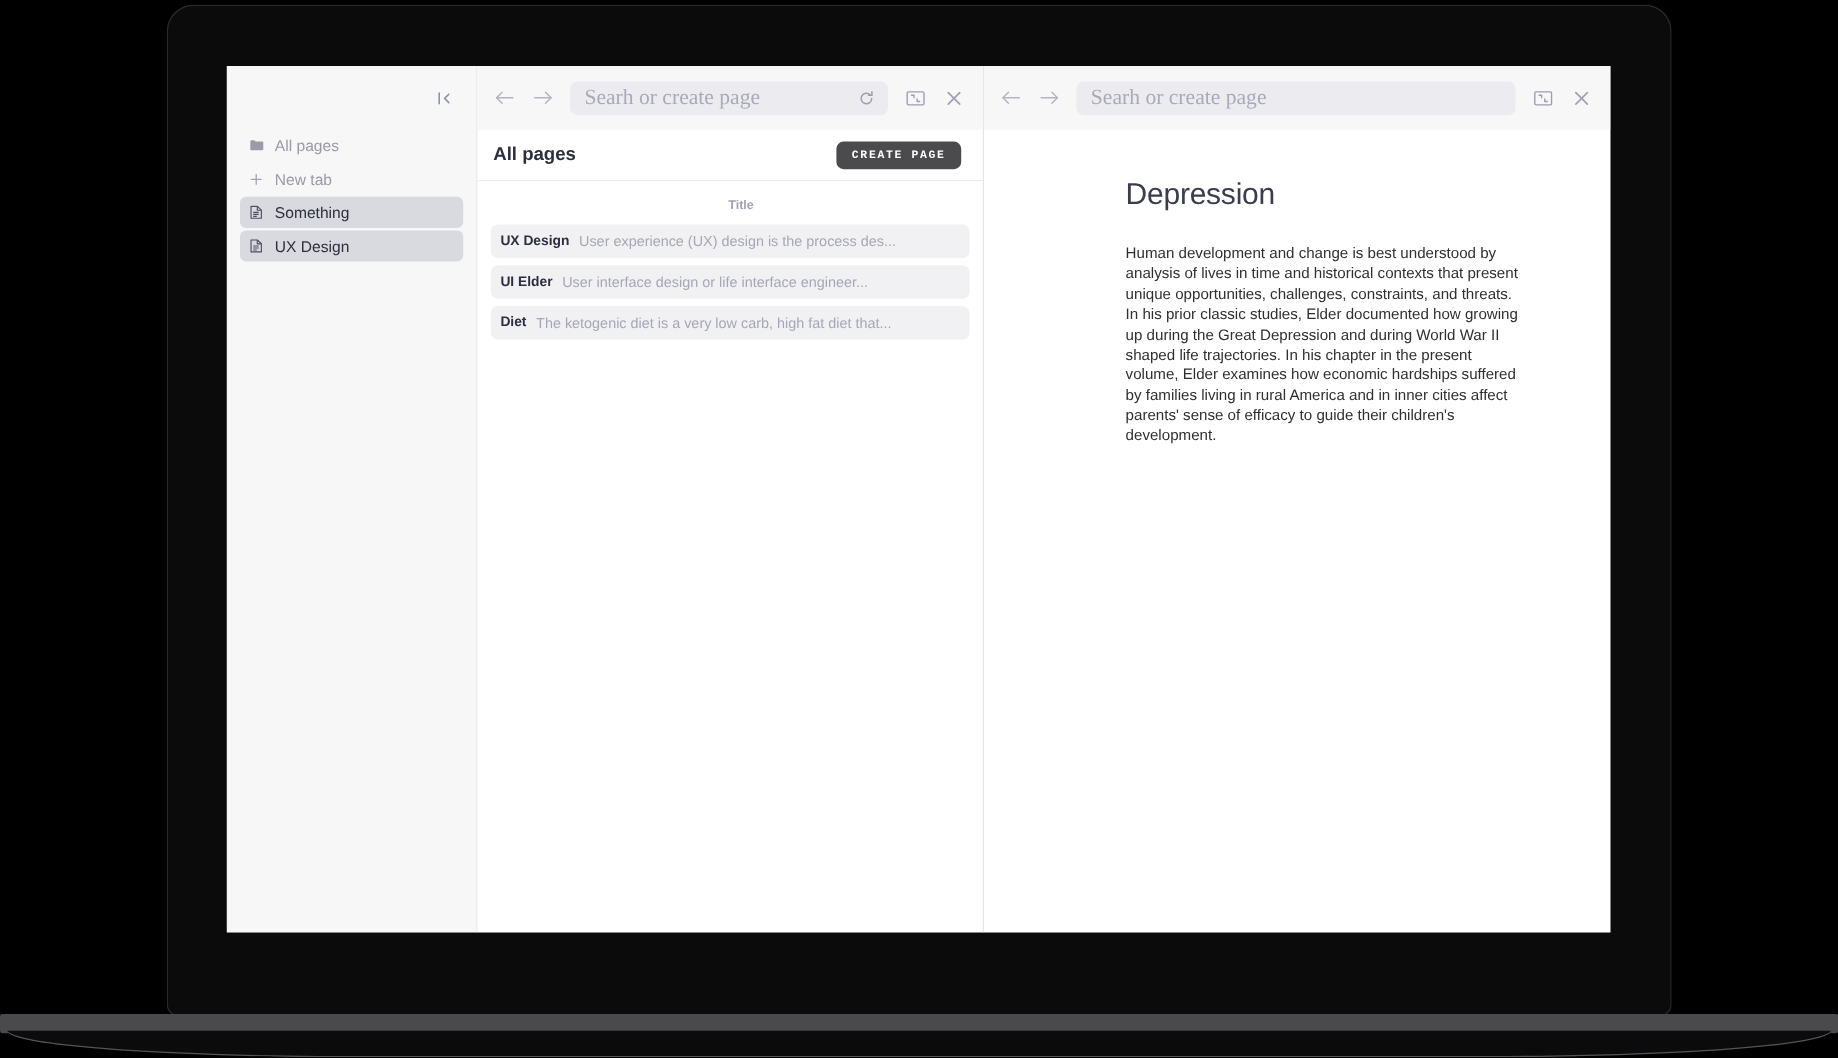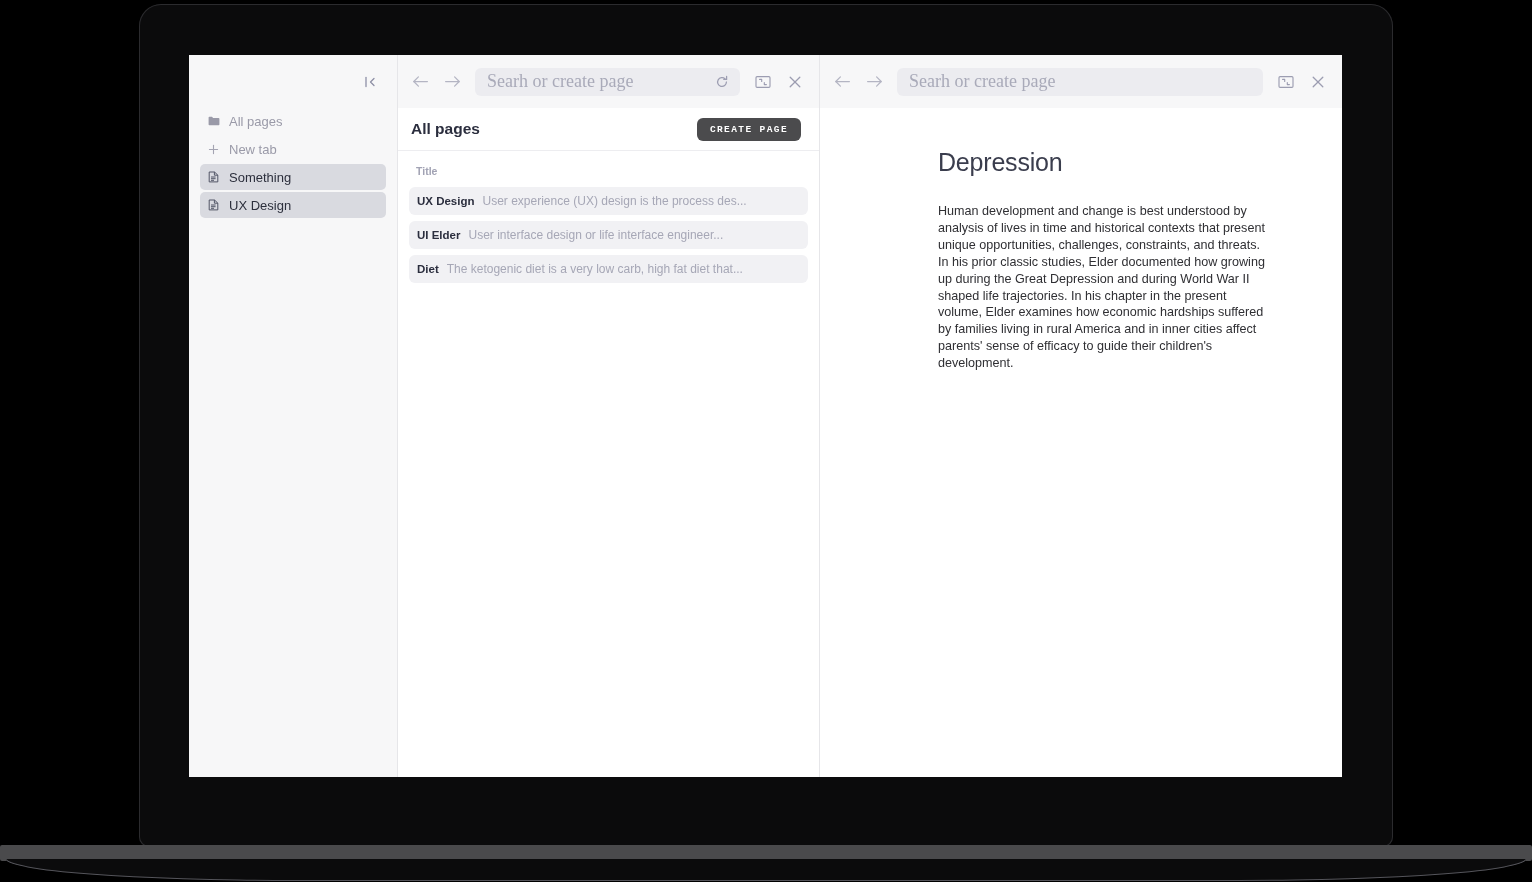--- a/index.html
+++ b/index.html
@@ -159,20 +159,21 @@
     font-size: 9.5px;
     font-weight: bold;
     letter-spacing: 1.4px;
     cursor: pointer;
   }
   .col-head {
     padding: 14px 0 10px 18px;
     font-size: 10.5px;
     font-weight: bold;
     color: #a2a3b4;
+    text-align: center;
   }
   .rows { padding: 0 11px; }
   .page-row {
     background: #f1f1f4;
     border-radius: 6px;
     height: 28px;
     display: flex;
     align-items: center;
     padding: 0 8px;
     margin-bottom: 6px;

